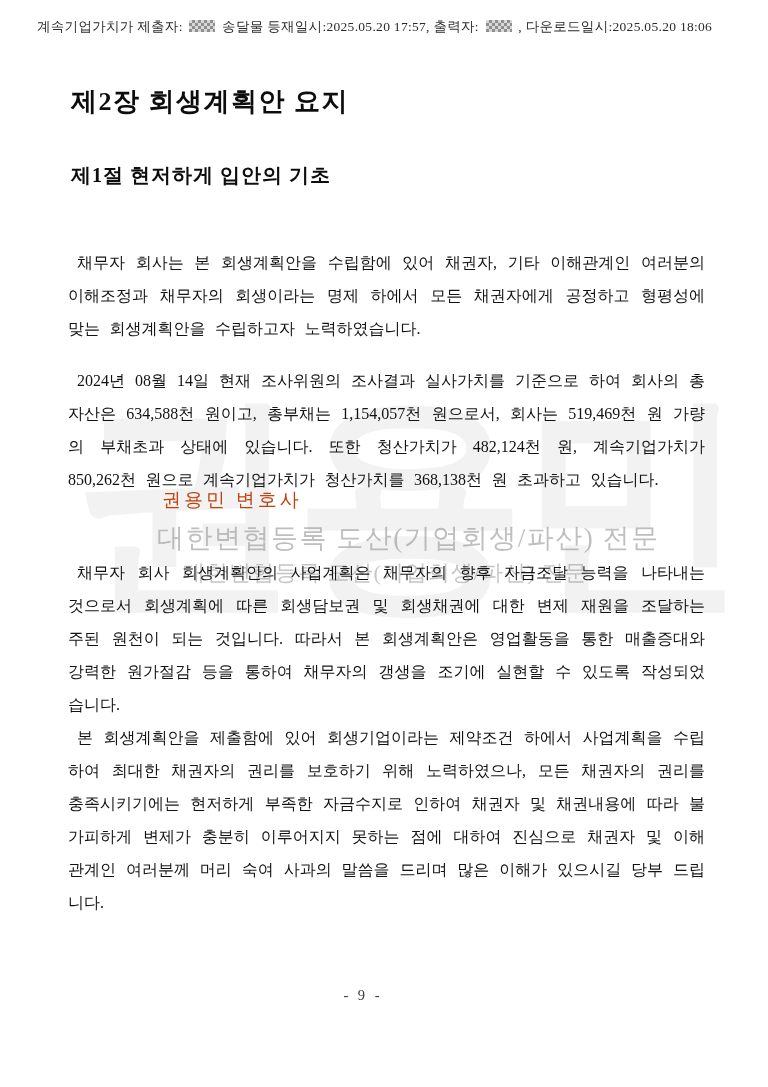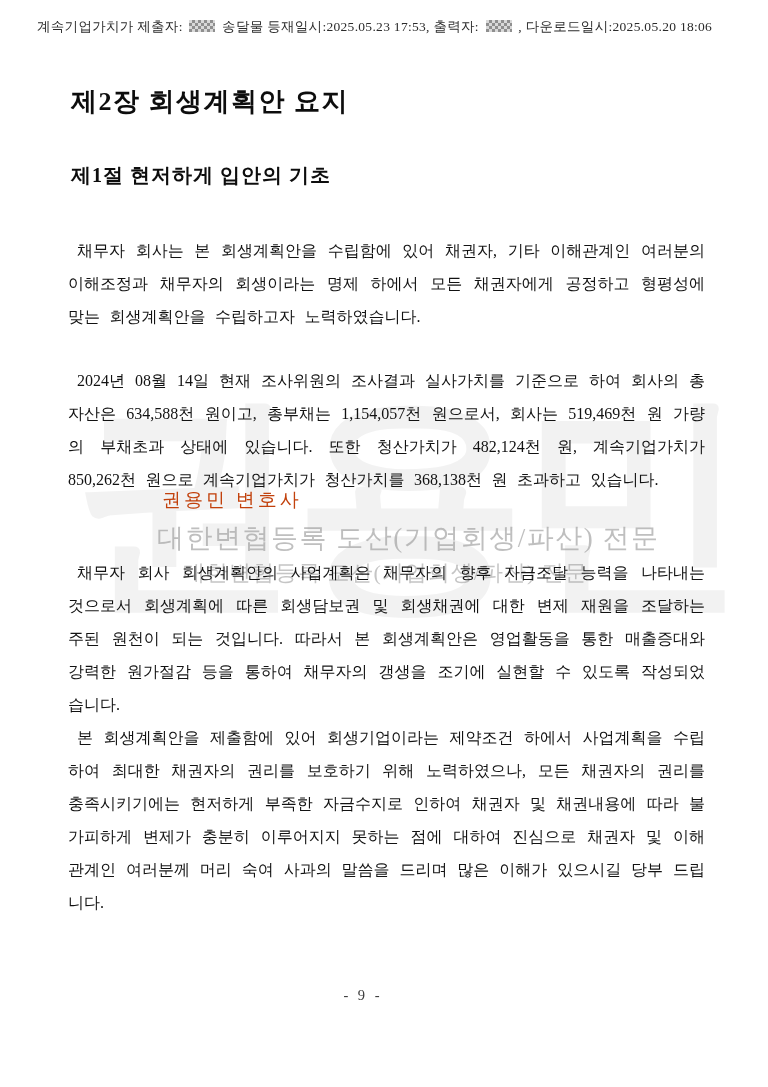--- a/index.html
+++ b/index.html
@@ -66,21 +66,21 @@
     left: 68px;
     width: 637px;
     font-size: 16px;
     line-height: 33px;
     color: #121212;
     text-align: justify;
     word-spacing: 5.5px;
     text-indent: 9px;
     z-index: 2;
   }
-  .para-1 { top: 234px; }
+  .para-1 { top: 246px; }
   .para-2 { top: 364px; }
   .para-3 { top: 528px; margin-top: 28px; }
   .para-4 { top: 721px; }
 
   
   .watermark-layer { position: absolute; inset: 0; z-index: 1; pointer-events: none; }
   .wm-giant {
     position: absolute;
     left: 70px; top: 348px;
     font-size: 232px;
@@ -135,21 +135,21 @@
   <div class="watermark-layer">
     <div class="wm-giant">권용민</div>
     <div class="wm-name">권용민 변호사</div>
     <div class="wm-cred-1">대한변협등록 도산(기업회생/파산) 전문</div>
     <div class="wm-cred-2">대한변협등록 도산(기업회생/파산) 전문</div>
   </div>
 
   <div class="header-line">
     <span>계속기업가치가 제출자:</span>
     <span class="redacted"></span>
-    <span>송달물 등재일시:2025.05.23 17:53, 출력자:</span>
+    <span>송달물 등재일시:2025.05.20 17:57, 출력자:</span>
     <span class="redacted"></span>
     <span>, 다운로드일시:2025.05.20 18:06</span>
   </div>
 
   <h1 class="chapter-title">제2장 회생계획안 요지</h1>
   <h2 class="section-title">제1절 현저하게 입안의 기초</h2>
 
   <p class="para para-1">채무자 회사는 본 회생계획안을 수립함에 있어 채권자, 기타 이해관계인 여러분의 이해조정과 채무자의 회생이라는 명제 하에서 모든 채권자에게 공정하고 형평성에 맞는 회생계획안을 수립하고자 노력하였습니다.</p>
   <p class="para para-2">2024년 08월 14일 현재 조사위원의 조사결과 실사가치를 기준으로 하여 회사의 총자산은 634,588천 원이고, 총부채는 1,154,057천 원으로서, 회사는 519,469천 원 가량의 부채초과 상태에 있습니다. 또한 청산가치가 482,124천 원, 계속기업가치가 850,262천 원으로 계속기업가치가 청산가치를 368,138천 원 초과하고 있습니다.</p>
   <p class="para para-3">채무자 회사 회생계획안의 사업계획은 채무자의 향후 자금조달 능력을 나타내는 것으로서 회생계획에 따른 회생담보권 및 회생채권에 대한 변제 재원을 조달하는 주된 원천이 되는 것입니다. 따라서 본 회생계획안은 영업활동을 통한 매출증대와 강력한 원가절감 등을 통하여 채무자의 갱생을 조기에 실현할 수 있도록 작성되었습니다.</p>

